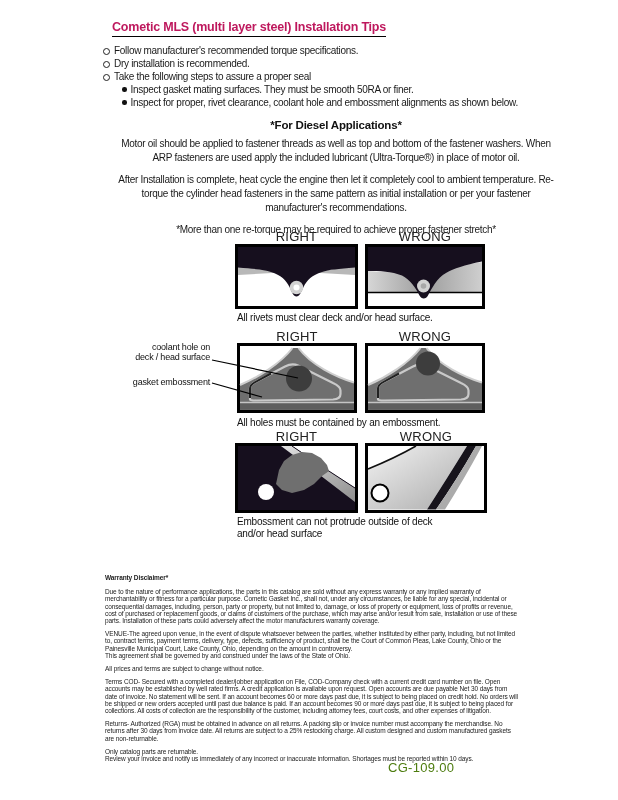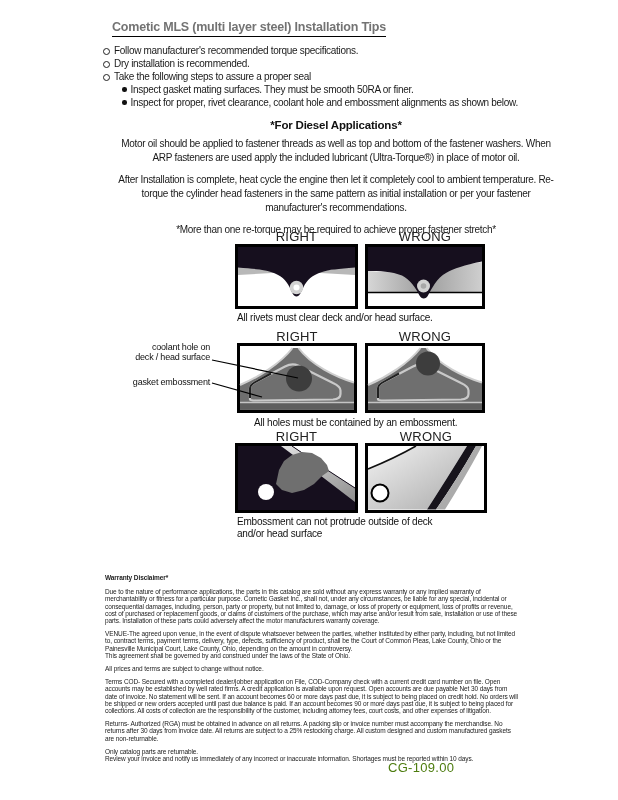--- a/index.html
+++ b/index.html
@@ -4,21 +4,21 @@
 <style>
   html,body{margin:0;padding:0;background:#fff;}
   #page{
     position:relative;width:618px;height:800px;background:#ffffff;
     font-family:"Liberation Sans", sans-serif;color:#1a1a1a;overflow:hidden;
   }
   .abs{position:absolute;}
   
   .doc-title{
     left:112px;top:20px;font-size:12.5px;font-weight:bold;letter-spacing:-0.2px;
-    border-bottom:1.5px solid #000;padding-bottom:2px;color:#737373;
+    border-bottom:1.5px solid #000;padding-bottom:2px;color:#be185d;
   }
   
   .bullets{left:103px;top:44px;width:450px;font-size:10px;letter-spacing:-0.3px;line-height:13px;}
   .b-row{display:flex;align-items:flex-start;}
   .b-marker{width:5px;height:5px;border:1px solid #222;border-radius:50%;margin:3.5px 4px 0 0;flex:none;}
   .b-sub{margin-left:19px;}
   .b-marker-filled{width:4.5px;height:4.5px;background:#111;border-radius:50%;margin:4px 4px 0 0;flex:none;}
   
   .diesel{left:112px;top:118px;width:448px;font-size:10px;letter-spacing:-0.3px;line-height:14px;text-align:center;}
   .diesel-h{font-size:11.5px;font-weight:bold;letter-spacing:-0.2px;margin-bottom:5px;color:#111;}
@@ -135,21 +135,21 @@
              Q103.5,56 96,56.5 L19,57.5 Q13,57.5 13,56.5 Z" stroke="#c9c9c9" stroke-width="2.2" fill="none"></path>
     <path d="M13,55 L13,45.5 Q13,42 17.5,39.5 L34,30.5" stroke="#222" stroke-width="2" fill="none"></path>
     <circle cx="63" cy="20.5" r="12" fill="#3d3d3d"></circle>
   </svg>
 
   <svg class="abs" style="left:208px;top:350px;" width="100" height="55" viewBox="0 0 100 55">
     <line x1="4" y1="10" x2="90" y2="28" stroke="#000" stroke-width="1.2"></line>
     <line x1="4" y1="33" x2="54" y2="47" stroke="#000" stroke-width="1.2"></line>
   </svg>
 
-  <div class="abs dg-caption" style="left:254px;top:417px;">All holes must be contained by an embossment.</div>
+  <div class="abs dg-caption" style="left:237px;top:417px;">All holes must be contained by an embossment.</div>
 
   <div class="abs dg-label" style="left:235px;top:429px;width:123px;">RIGHT</div>
   <div class="abs dg-label" style="left:365px;top:429px;width:122px;">WRONG</div>
 
   <svg class="abs" style="left:235px;top:443px;" width="123" height="70" viewBox="0 0 123 70">
     <defs>
       <linearGradient id="g3" x1="0" y1="0" x2="1" y2="1">
         <stop offset="0" stop-color="#e2e2e2"></stop>
           <stop offset="1" stop-color="#8f8f8f"></stop>
       </linearGradient>

